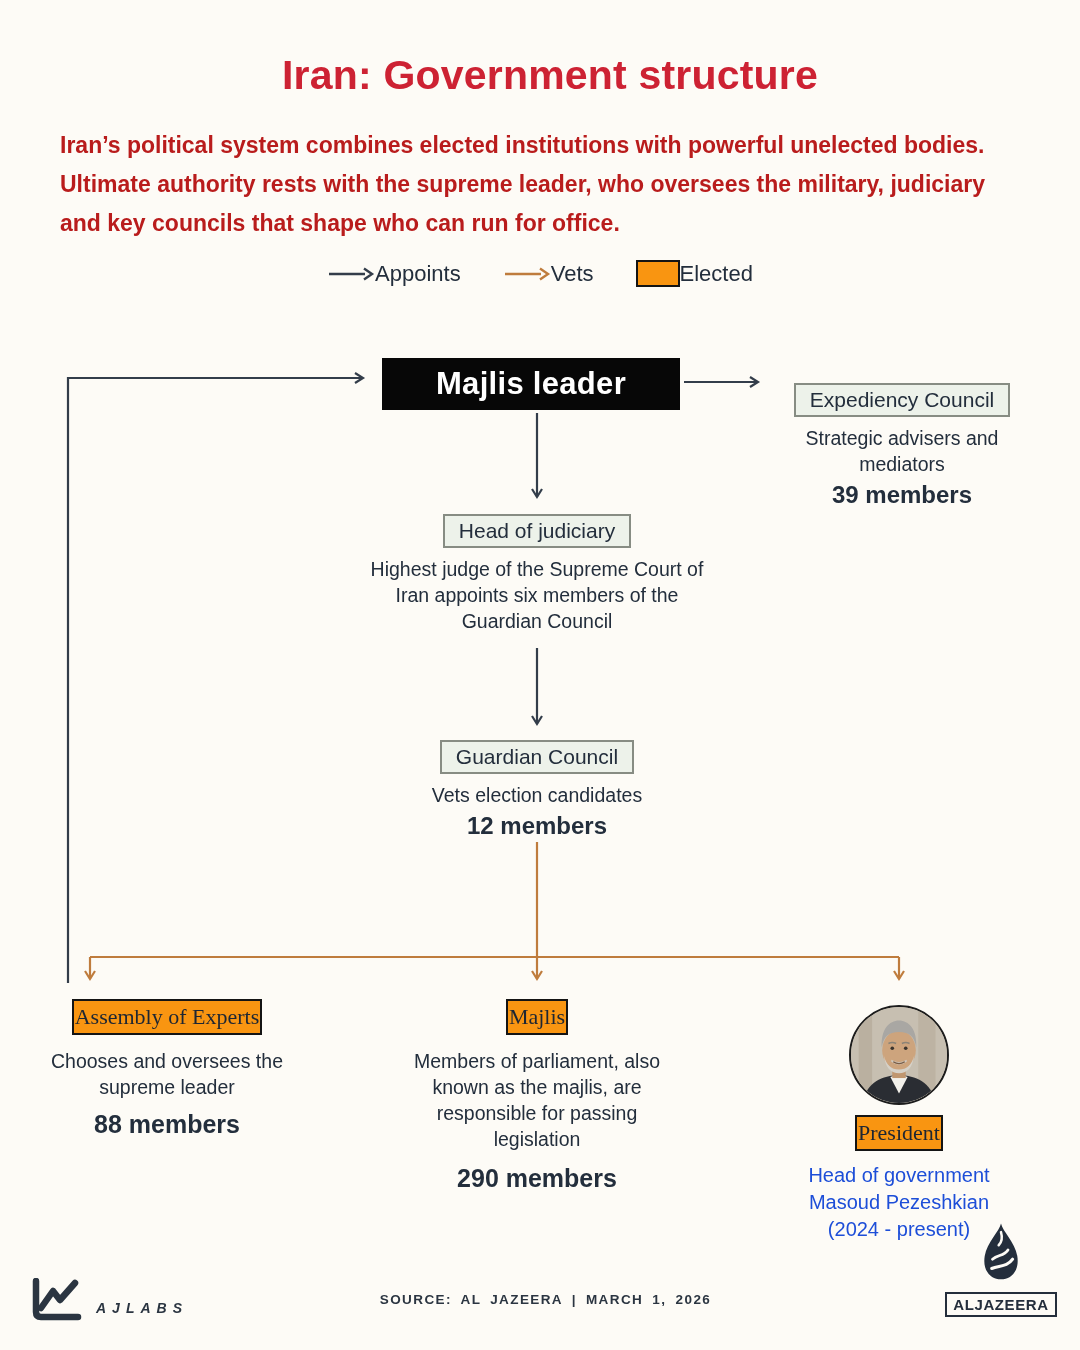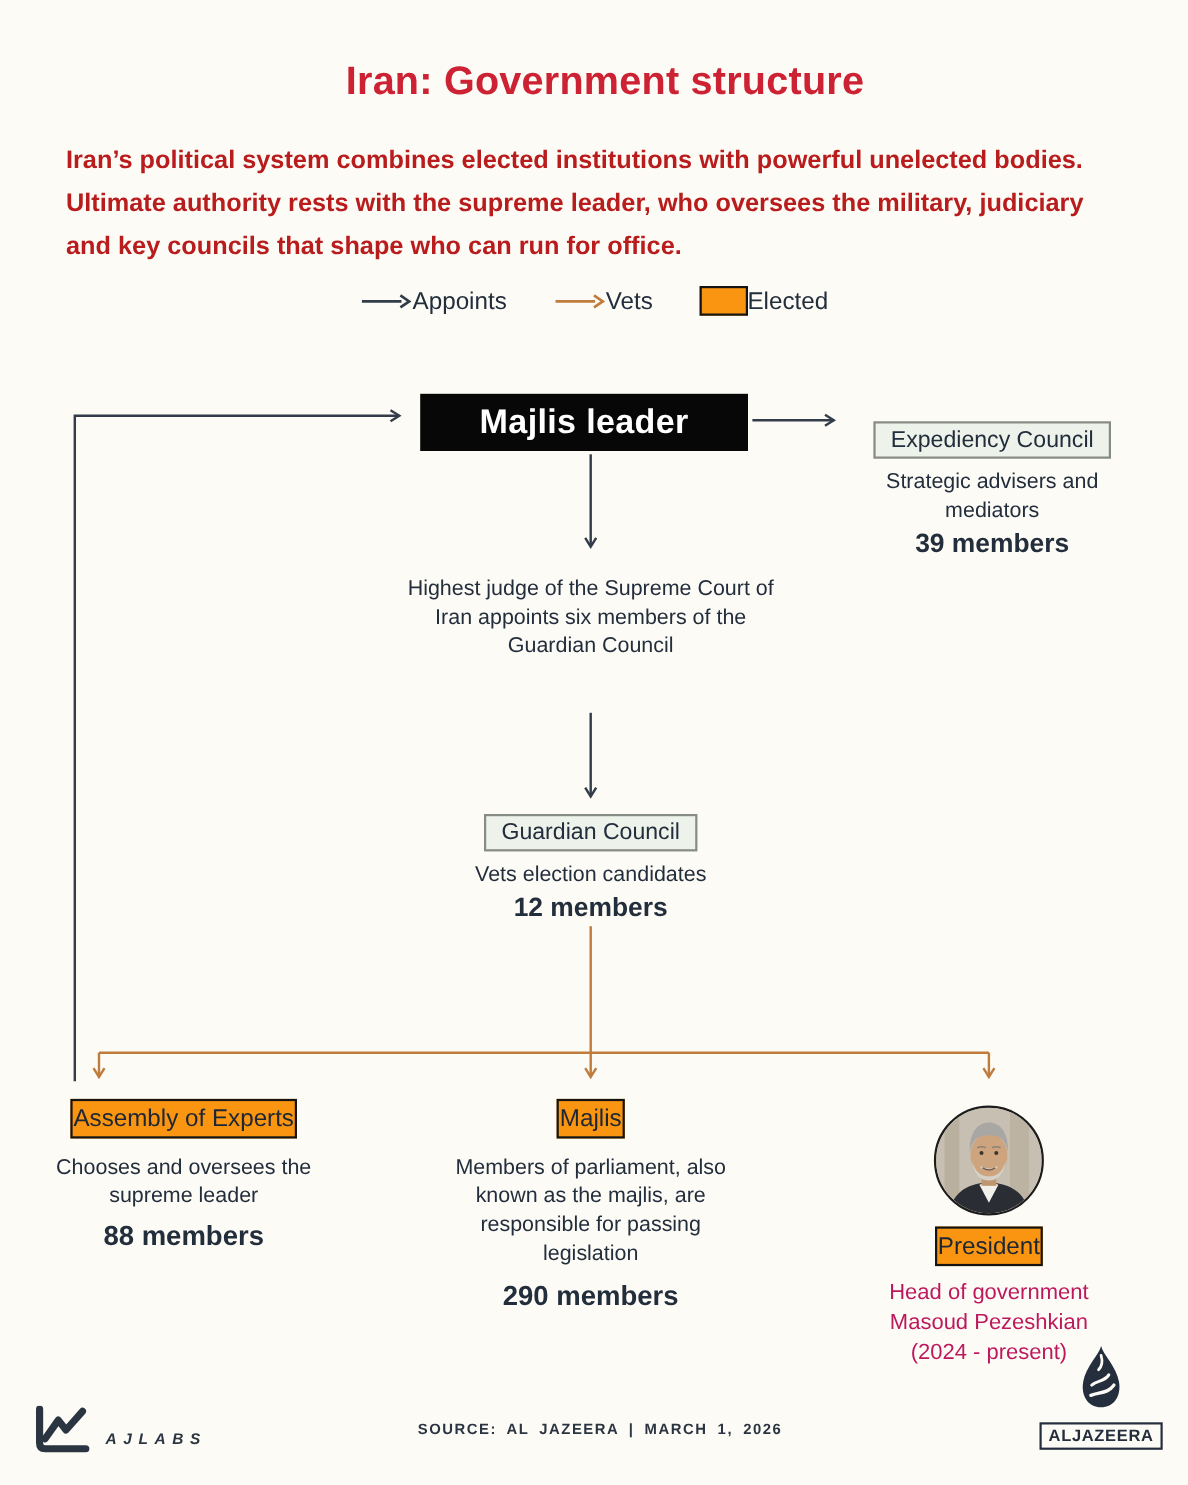--- a/index.html
+++ b/index.html
@@ -10,21 +10,21 @@
     width: 1080px;
     height: 1350px;
     margin: 0 auto;
     background: #fdfbf6;
     overflow: hidden;
   }
   
   .title {
     position: absolute; top: 52px; left: 0; width: 100%;
     text-align: center;
-    font-size: 36px; font-weight: 700; letter-spacing: 0.2px;
+    font-size: 41px; font-weight: 700; letter-spacing: 0.2px;
     color: #cd2233;
     padding-left: 20px;
   }
   .subtitle {
     position: absolute; top: 126px; left: 60px; width: 960px;
     font-size: 23px; line-height: 39px; font-weight: 700;
     color: #b91c1c;
   }
   
   .legend {
@@ -53,21 +53,21 @@
   .box-light {
     display: inline-block;
     background: #edf2ea; border: 2px solid #878c83;
     padding: 3px 14px;
     font-size: 21px; font-weight: 500; color: #232e3c;
   }
   .box-orange {
     display: inline-block;
     background: #f99511; border: 2px solid #141414;
     padding: 3px 1px;
-    font-size: 22px; font-weight: 500; color: #1d2633;
+    font-size: 22px; font-weight: 500; color: #1d2633; font-family: Liberation Serif, serif;
   }
   .node-desc {
     margin-top: 8px;
     font-size: 19.5px; line-height: 26px; font-weight: 500; color: #232e3c;
   }
   .node-members {
     margin-top: 4px;
     font-size: 24px; font-weight: 700; color: #232e3c;
   }
   .n-expediency { left: 762px; top: 383px; width: 280px; }
@@ -80,21 +80,21 @@
   .n-majlis .node-desc { margin-top: 13px; }
   .n-majlis .node-members { margin-top: 12px; font-size: 25px; }
   .n-president  { left: 789px; top: 1005px; width: 220px; }
   .n-president .box-orange { margin-top: 10px; }
   .photo-frame {
     width: 100px; height: 100px; margin: 0 auto;
     border-radius: 50%; border: 2px solid #1c1c1c;
     overflow: hidden; background: #c7bfb1;
   }
   .photo-frame svg { display: block; width: 100%; height: 100%; }
-  .pres-line { font-size: 20px; line-height: 27px; font-weight: 500; color: #be185d; }
+  .pres-line { font-size: 20px; line-height: 27px; font-weight: 500; color: #1d4ed8; }
   .pres-role { margin-top: 11px; }
   
   .footer-left {
     position: absolute; left: 28px; top: 1278px;
     display: flex; align-items: center; gap: 6px;
   }
   .ajlabs-text {
     font-size: 14px; font-weight: 700; letter-spacing: 6px; color: #2b3541;
     margin-top: 14px;
     font-style: italic;
@@ -168,20 +168,21 @@
     <span>Majlis leader</span>
   </div>
 
   <div class="node n-expediency">
     <span class="box-light">Expediency Council</span>
     <div class="node-desc" style="padding:0 40px;">Strategic advisers and mediators</div>
     <div class="node-members">39 members</div>
   </div>
 
   <div class="node n-judiciary">
+    <span class="box-light">Head of judiciary</span>
     <div class="node-desc">Highest judge of the Supreme Court of Iran appoints six members of the Guardian Council</div>
   </div>
 
   <div class="node n-guardian">
     <span class="box-light">Guardian Council</span>
     <div class="node-desc">Vets election candidates</div>
     <div class="node-members">12 members</div>
   </div>
 
   <div class="node n-assembly">

